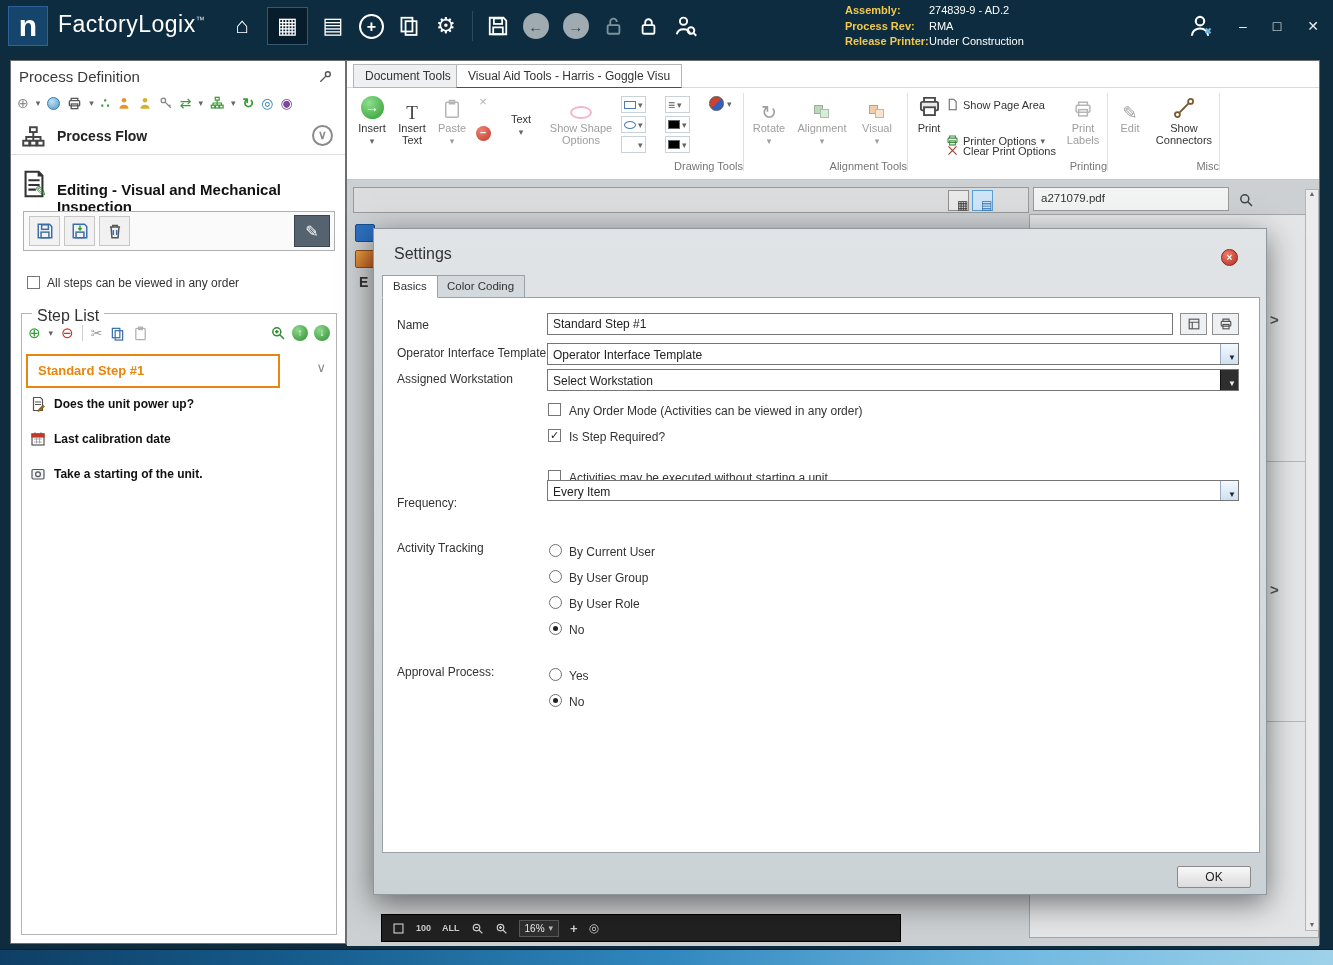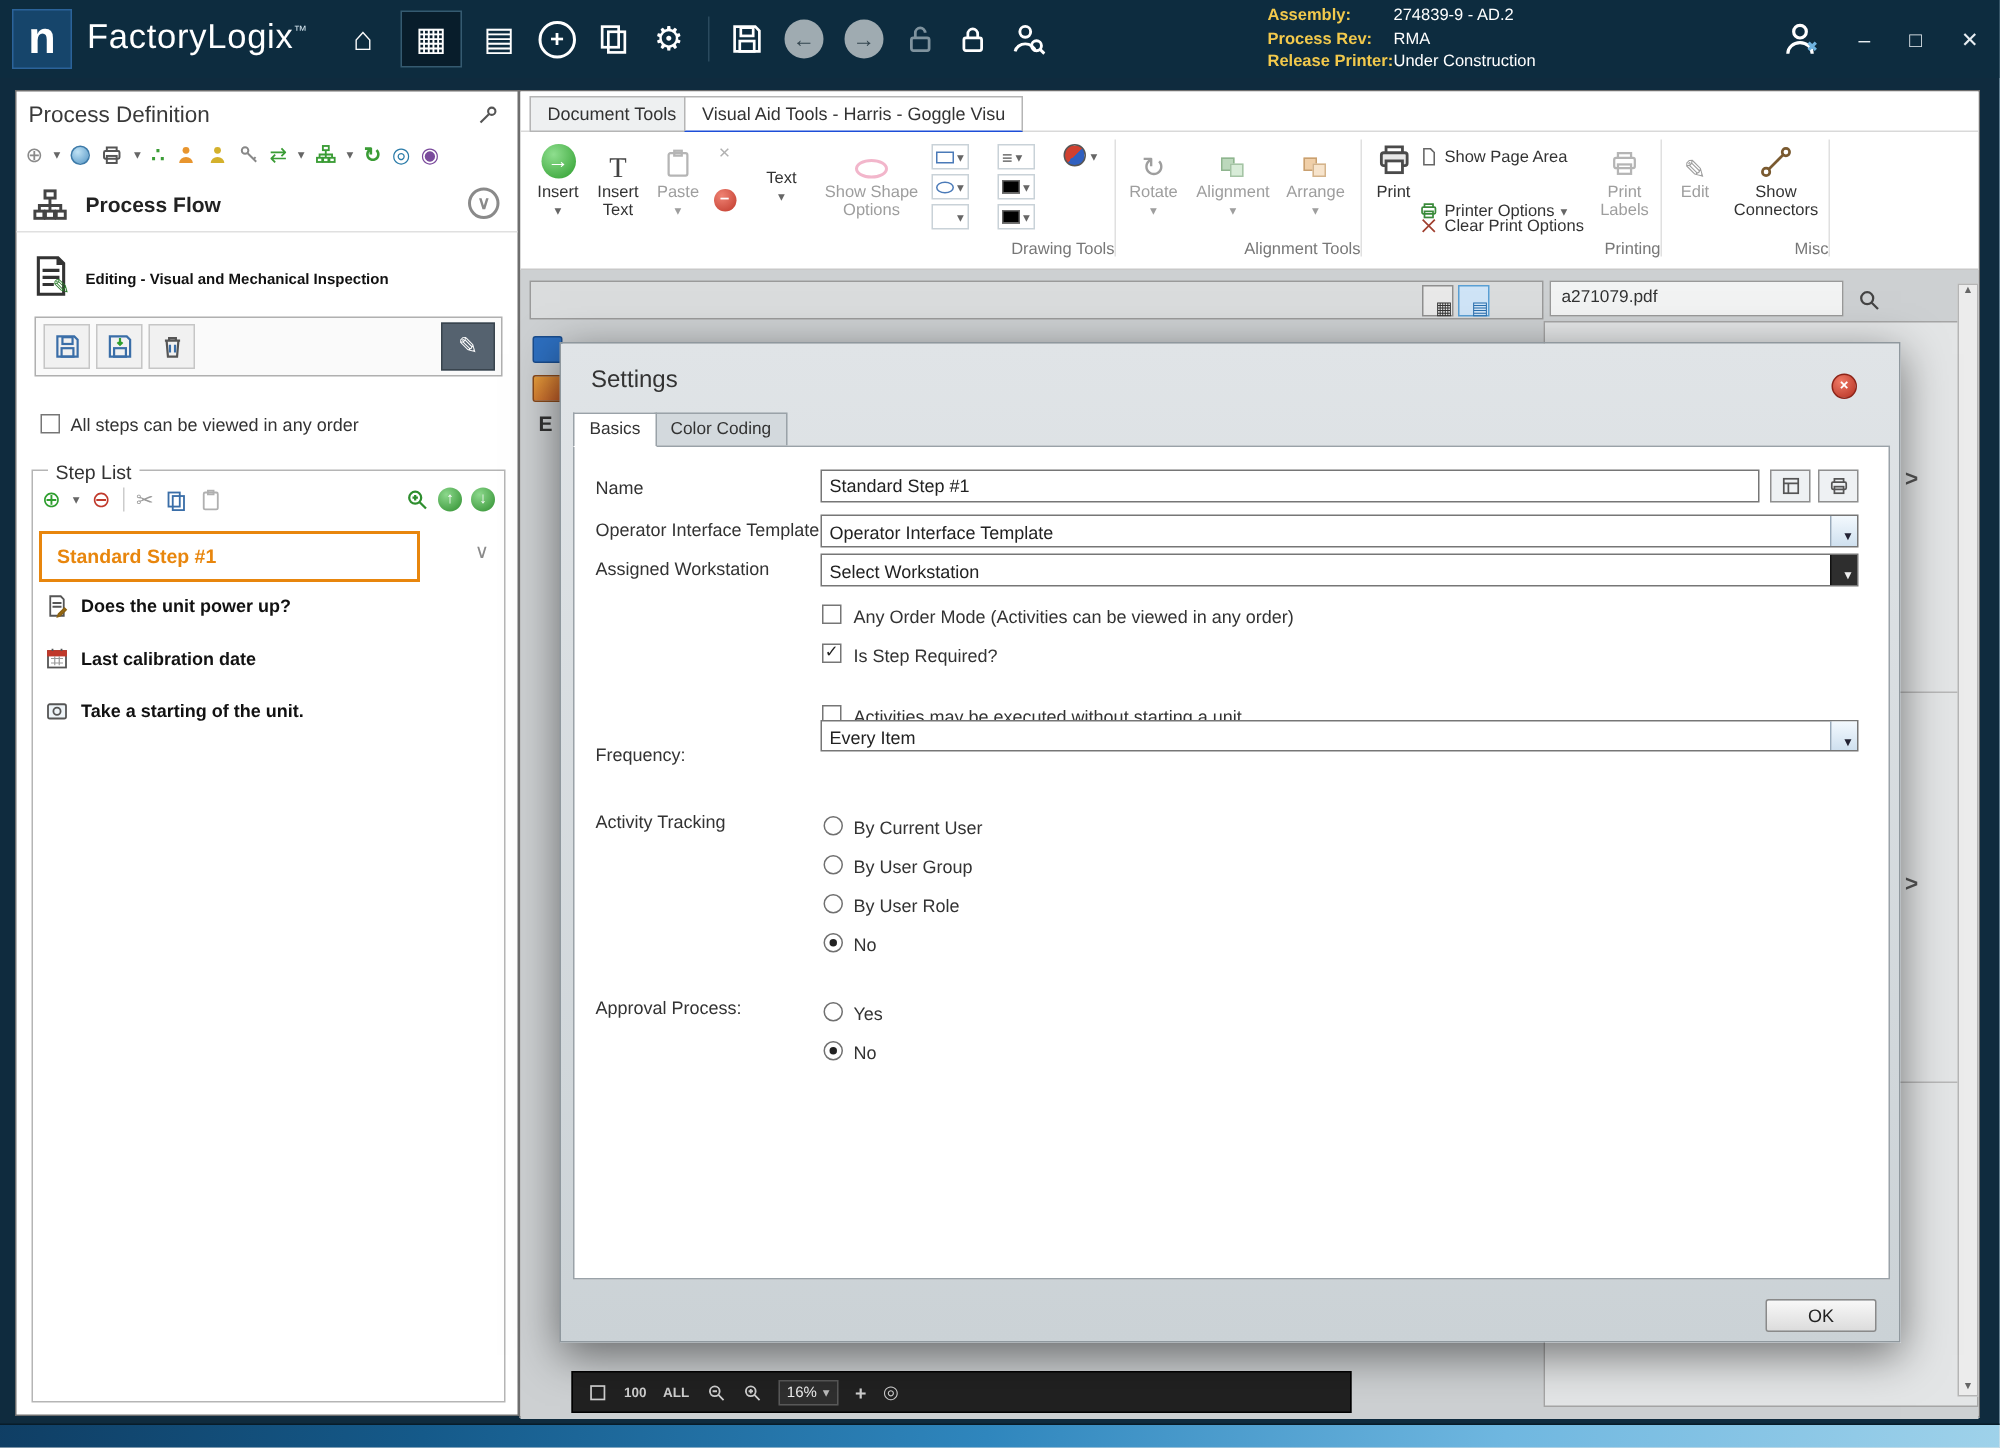--- a/index.html
+++ b/index.html
@@ -33,30 +33,30 @@
 .lp-toolbar{position:absolute;left:6px;top:32px;display:flex;align-items:center;gap:7px;height:20px}
 .mi{font-size:14px;line-height:18px}
 .ddm{font-size:9px;color:#666}
 .globe{width:13px;height:13px;border-radius:50%;background:radial-gradient(circle at 35% 30%,#bfe2f5,#5596c5);border:1px solid #3d7aa8}
 .pf-row{position:absolute;left:0;top:58px;width:100%;height:36px;border-bottom:1px solid #e0e0e0}
 .pf-label{position:absolute;left:46px;top:9px;font-weight:bold;font-size:14px;color:#222}
 .collapse-circ{position:absolute;right:12px;top:6px;width:21px;height:21px;border:2px solid #8a8a8a;border-radius:50%;
   color:#8a8a8a;text-align:center;line-height:17px;font-size:12px;font-weight:bold}
 .edit-hdr-icon{position:absolute;left:8px;top:108px;color:#333}
 .edit-hdr-pencil{position:absolute;left:24px;top:122px;font-size:14px;color:#2a7d2a}
-.edit-hdr-label{position:absolute;left:46px;top:120px;width:282px;font-weight:bold;font-size:10px;color:#111}
+.edit-hdr-label{position:absolute;left:46px;top:120px;width:282px;font-weight:bold;font-size:15px;color:#111}
 .edit-toolbar{position:absolute;left:12px;top:150px;width:312px;height:40px;border:1px solid #b0b0b0;background:#fafafa}
 .etb{position:absolute;top:4px;width:31px;height:30px;border:1px solid #c6c6c6;background:#f1f1f1;display:flex;align-items:center;justify-content:center}
 .edit-btn{position:absolute;right:4px;top:3px;width:36px;height:32px;background:#55626f;border:1px solid #39444e;
   color:#fff;font-size:16px;display:flex;align-items:center;justify-content:center}
 .cb{width:13px;height:13px;border:1px solid #767676;background:#fff;display:inline-block;text-align:center;line-height:11px;font-size:11px;color:#222}
 .lp-cb{position:absolute;left:16px;top:215px}
 .lp-cb-label{position:absolute;left:36px;top:215px;font-size:12px;color:#333}
 .groupbox{position:absolute;left:10px;top:252px;width:316px;height:622px;border:1px solid #b5b5b5}
-.groupbox-title{position:absolute;left:10px;top:-7px;background:#fff;padding:0 5px;font-size:13px;color:#333}
+.groupbox-title{position:absolute;left:10px;top:-7px;background:#fff;padding:0 5px;font-size:16px;color:#333}
 .sl-toolbar{position:absolute;left:6px;top:8px;right:6px;height:22px;display:flex;align-items:center;gap:8px}
 .sl-right{margin-left:auto;display:flex;gap:6px;align-items:center}
 .gcirc{width:16px;height:16px;border-radius:50%;background:radial-gradient(circle at 35% 30%,#8cd88c,#2e8e2e);
   color:#fff;font-size:10px;line-height:16px;text-align:center;font-weight:bold}
 .step-sel{position:absolute;left:4px;top:40px;width:254px;height:34px;background:#fff;border:2px solid #e8860d}
 .step-sel span{display:block;padding:7px 0 0 10px;font-weight:bold;font-size:13px;color:#e8860d}
 .step-chev{position:absolute;right:10px;top:46px;color:#8a8a8a;font-size:13px}
 .step-row{position:absolute;left:8px;display:flex;align-items:center;gap:8px}
 .step-row b{font-size:12px;color:#111}
 
@@ -475,21 +475,21 @@
         <span>Alignment</span><br>
         <span class="ddm">▾</span>
       </div>
       <div class="rbtn dis" style="left:506px;width:48px">
         <div class="ric">
             <span class="icon2sq">
               <i style="left:1px;top:2px;background:#f0cfa8;border:1px solid #c9a070"></i>
               <i style="left:7px;top:6px;background:#f7e4cc;border:1px solid #d4b48c"></i>
             </span>
           </div>
-        <span>Arrange</span><br>
+        <span>Visual</span><br>
         <span class="ddm">▾</span>
       </div>
       <div class="glabel" style="left:396px;width:164px">Alignment Tools</div>
       <div class="gsep" style="left:560px"></div>
 
       <div class="rbtn" style="left:564px;width:36px">
         <div class="ric">
             <span class="svgi">
               <svg width="25" height="25" viewBox="0 0 16 16" fill="none" stroke="#4a4a4a" stroke-width="1.2">
                 <path d="M4.5 5 V2.5 h7 V5"></path>

